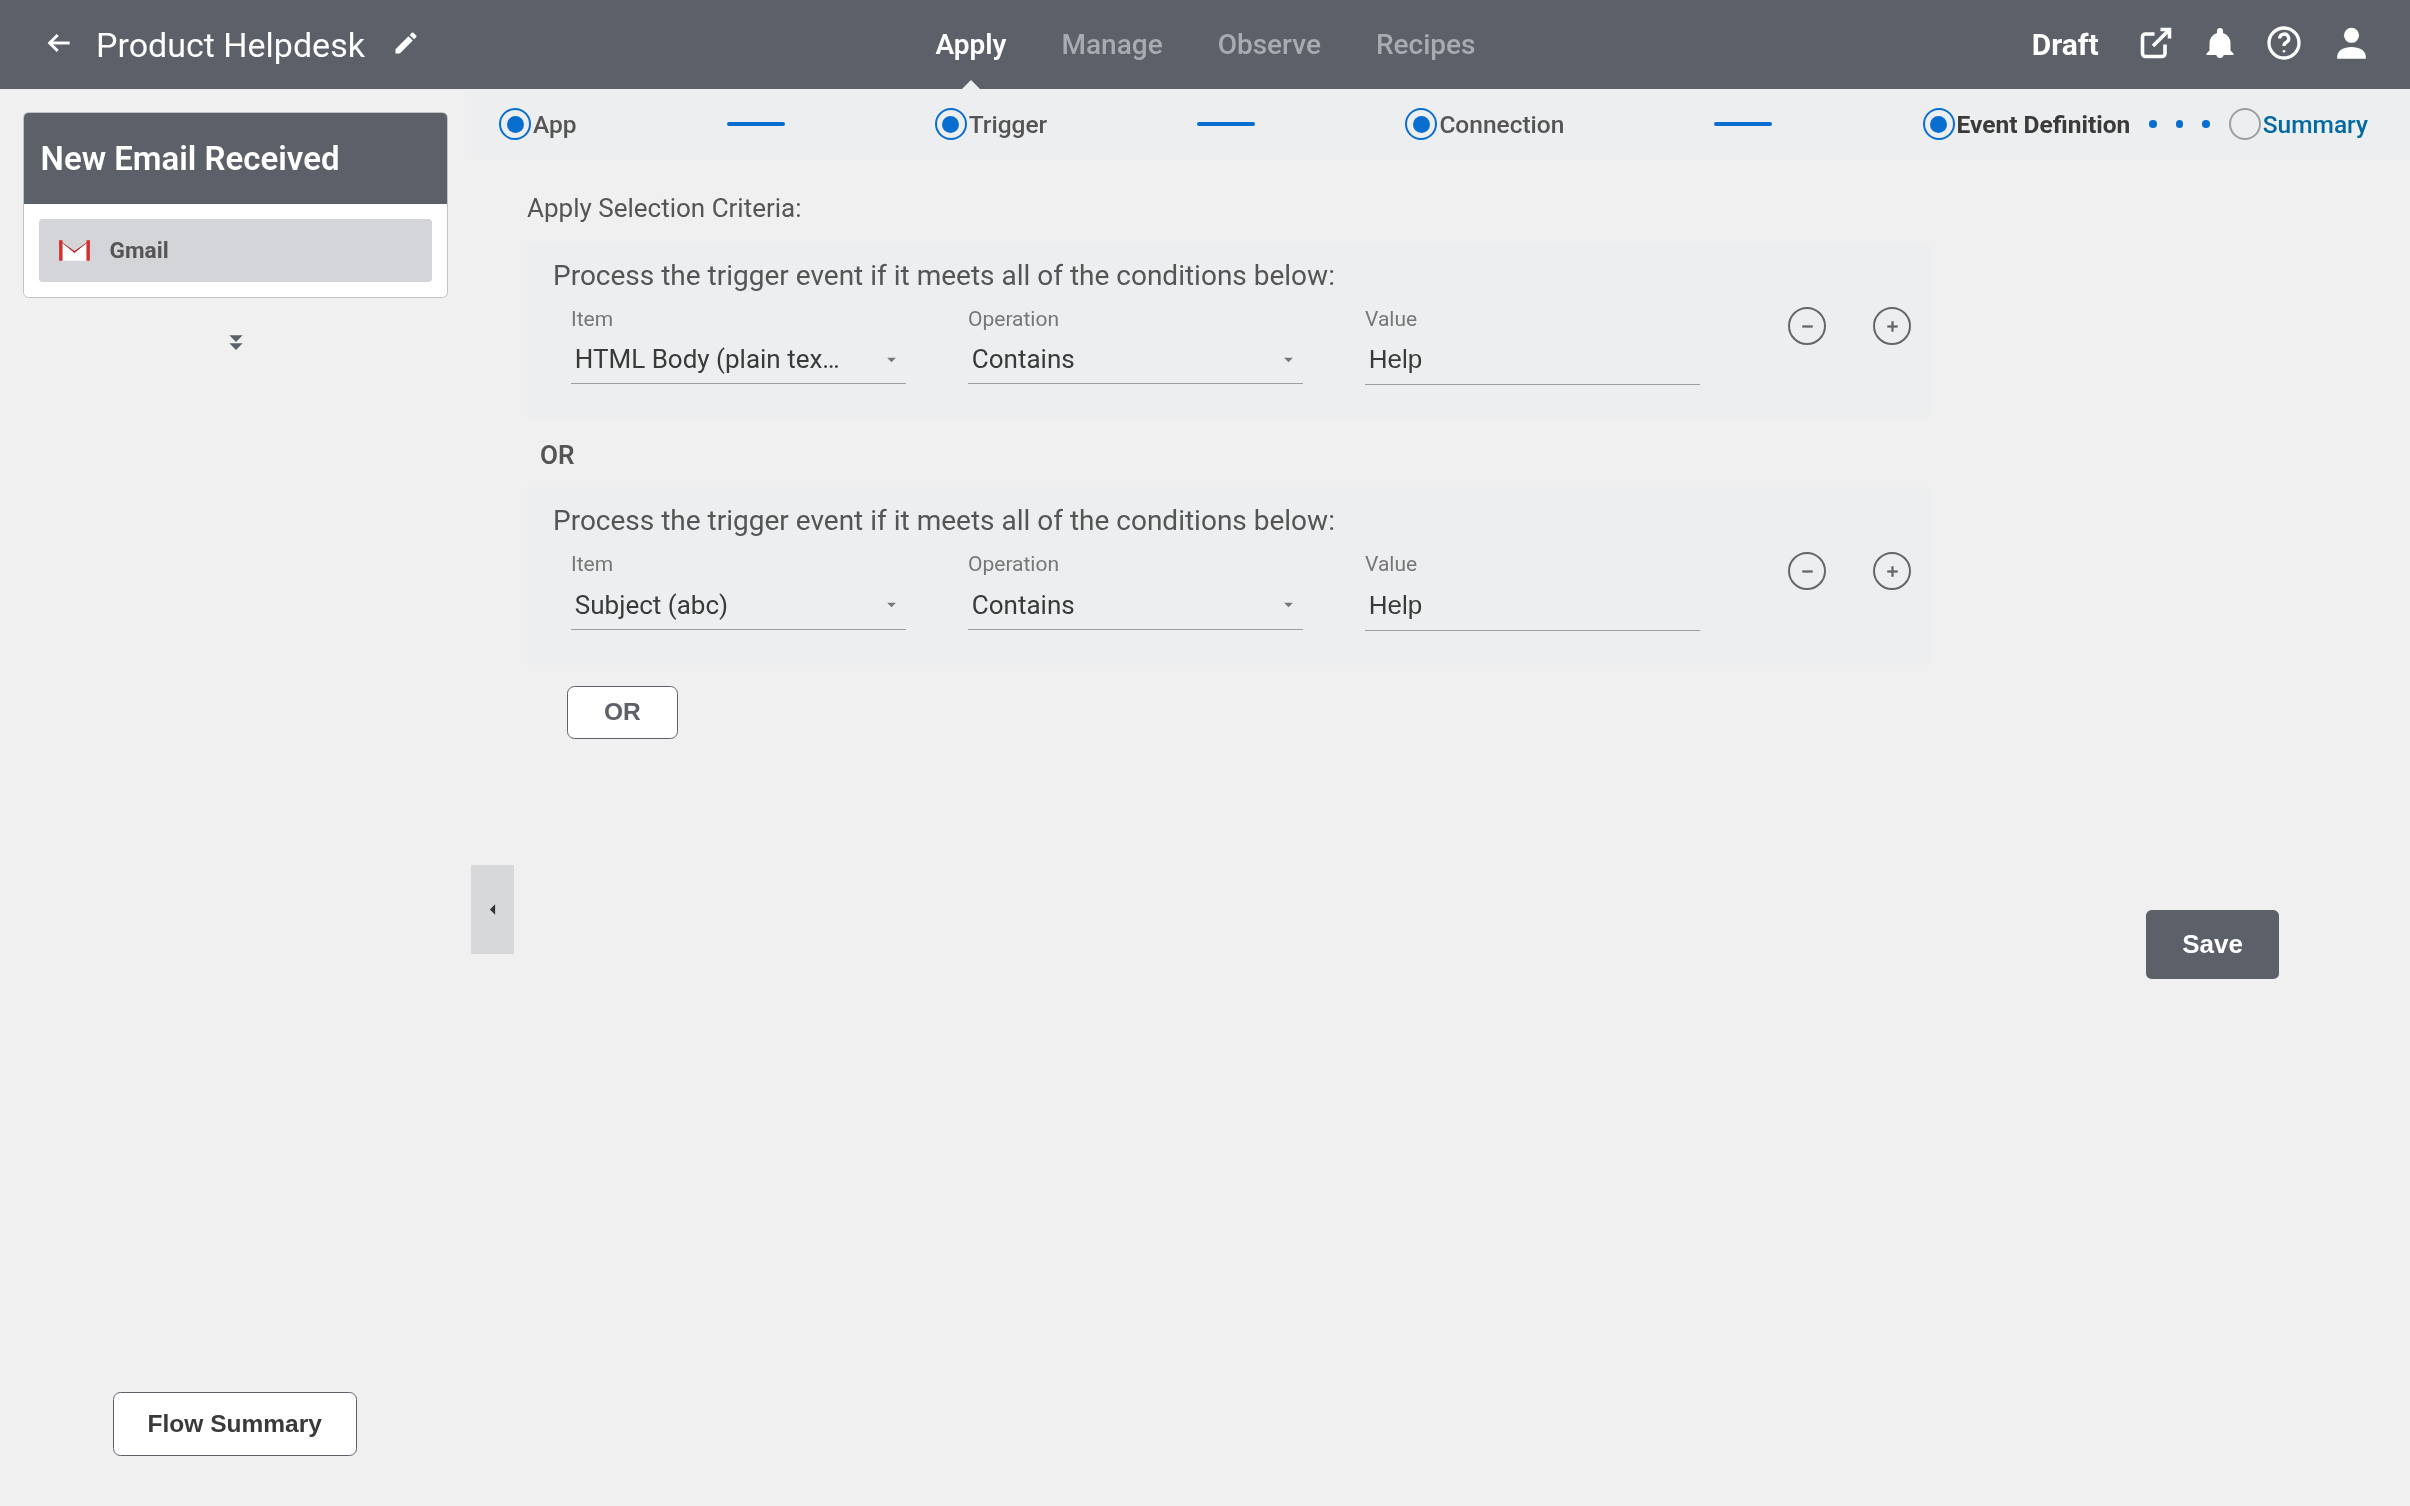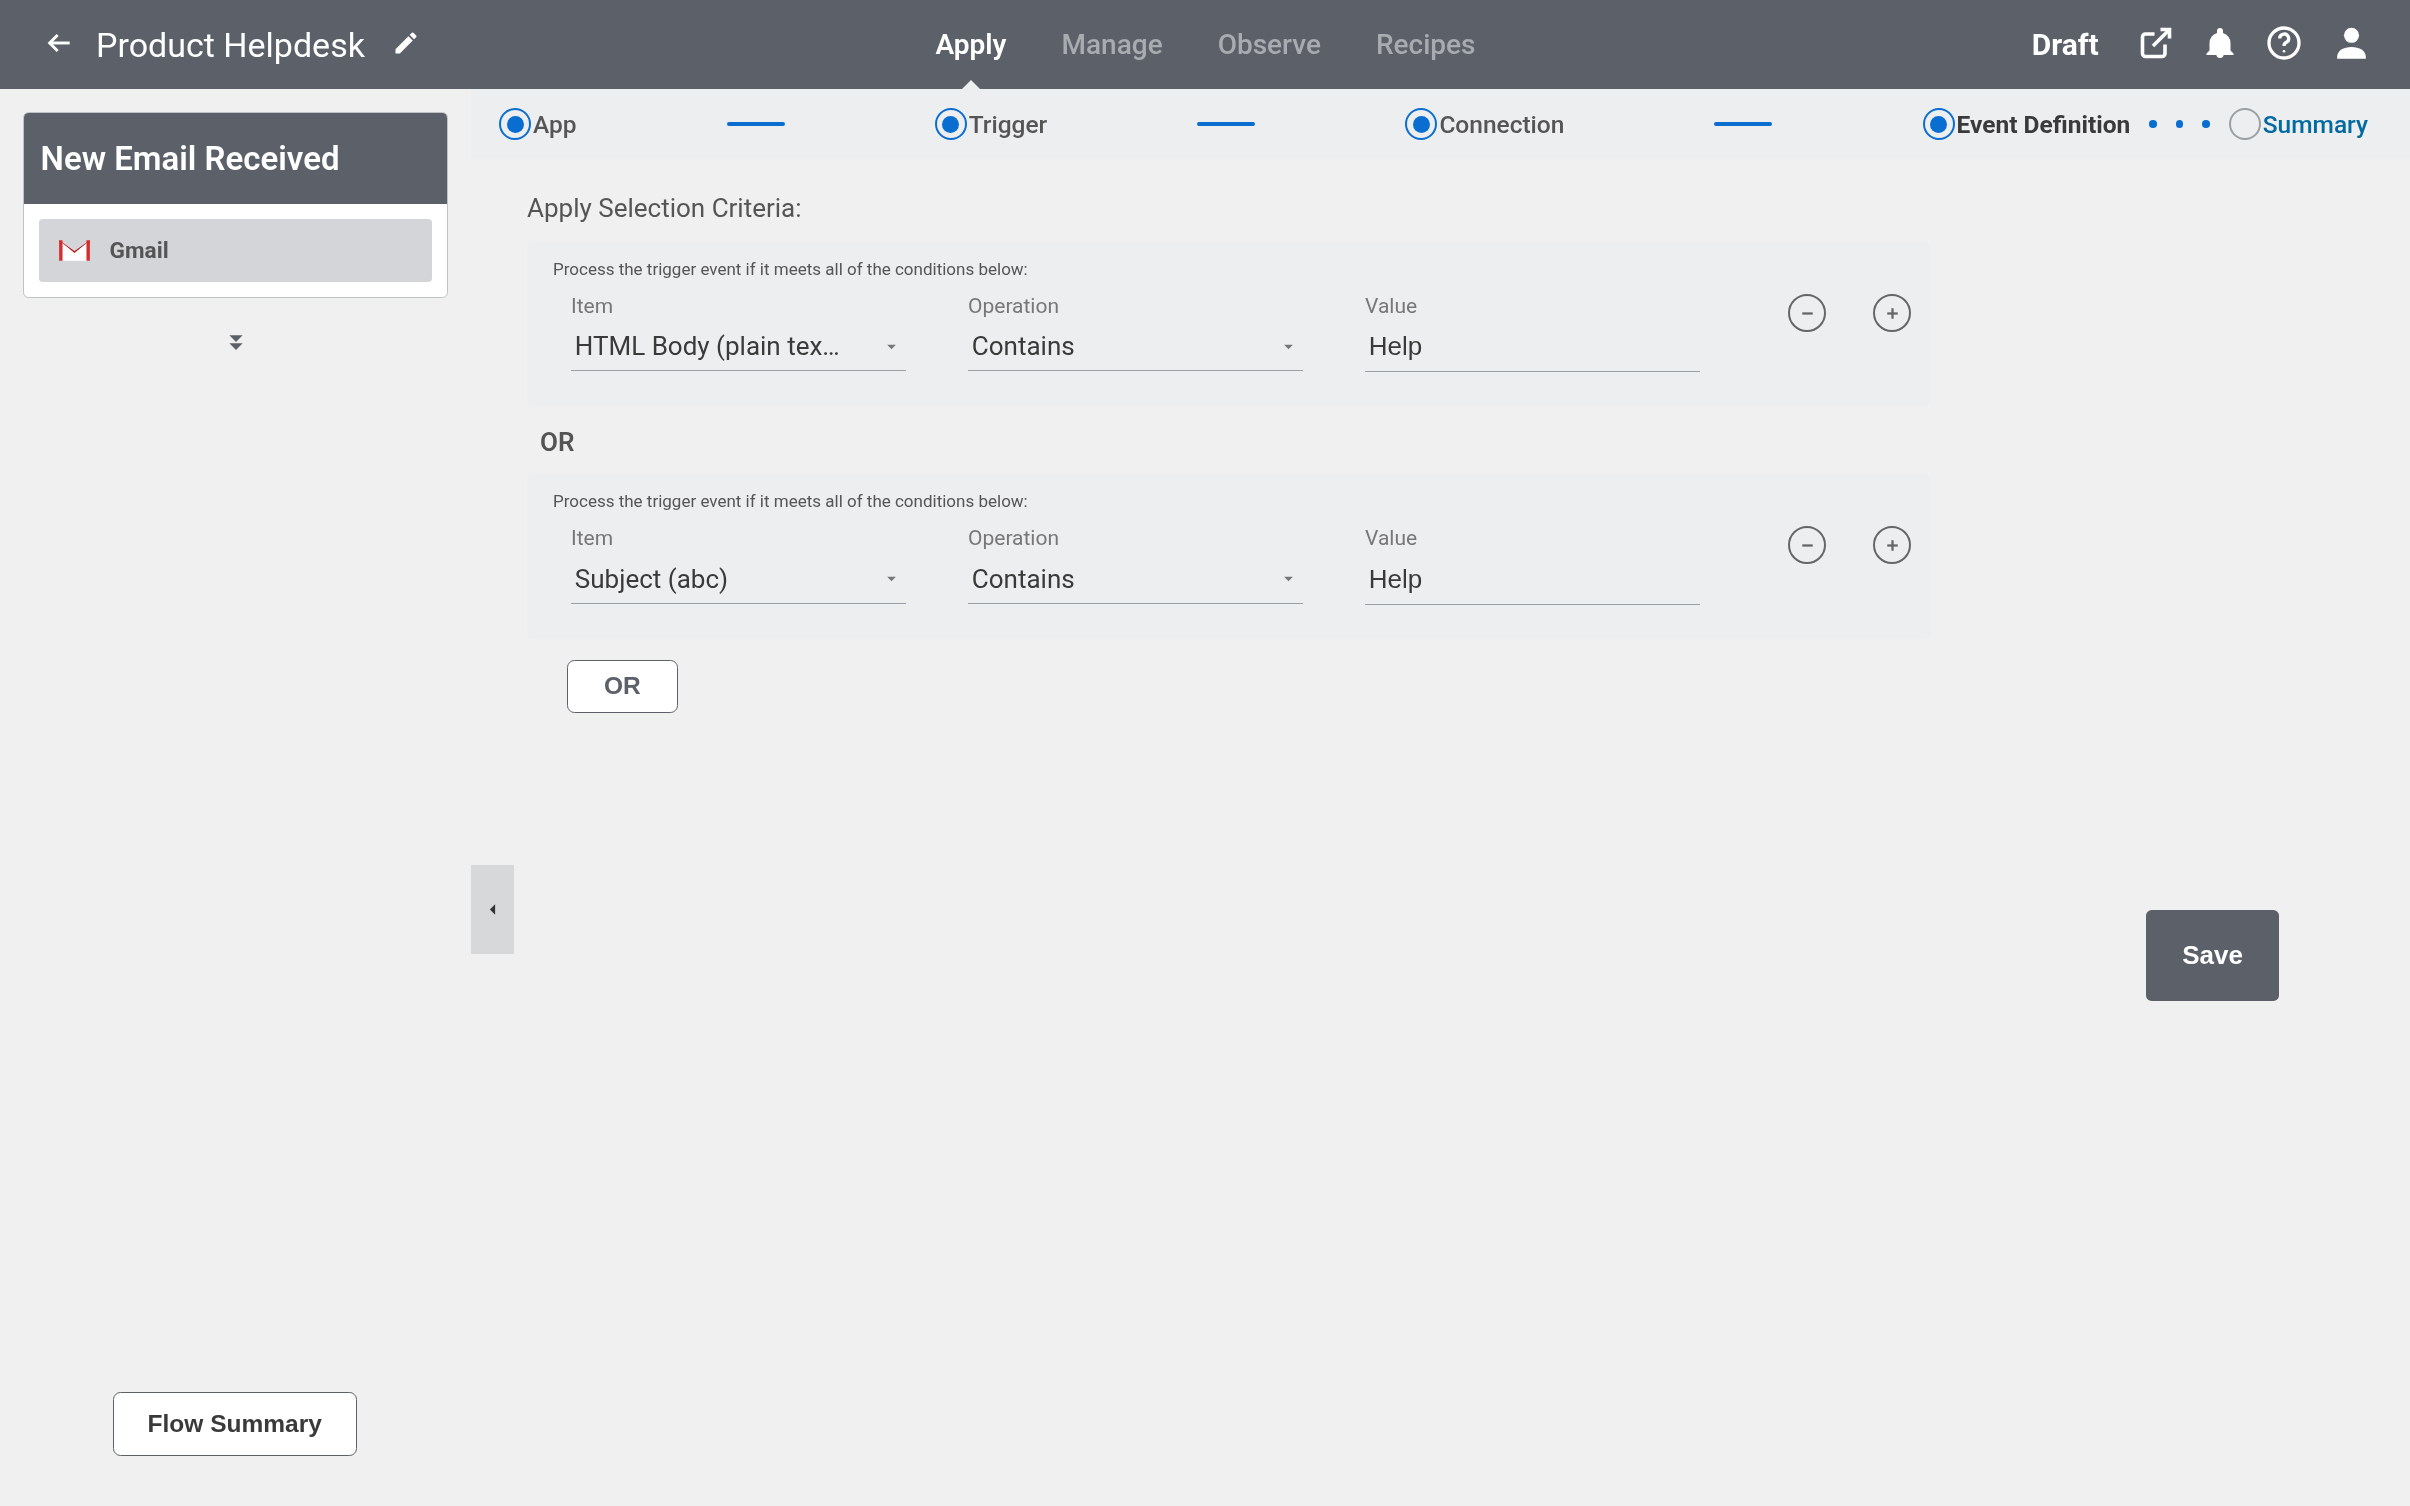--- a/index.html
+++ b/index.html
@@ -49,37 +49,37 @@
     .flow-summary-btn { margin-top:auto; margin-left:90px; margin-bottom:28px; background:#fff; border:1.9px solid #5c6169; border-radius:7.5px; padding: 17px 34px; font-size:24.5px; font-weight:600; color:#3a3a3a; cursor:pointer; align-self:flex-start; }
 
     .content { flex:1; position:relative; }
     .collapse-handle { position:absolute; left:0px; top:776px; width:43px; height:89px; background:#d6d8da; display:flex; align-items:center; justify-content:center; cursor:pointer; }
     .collapse-handle svg { width:21px; height:21px; color:#333; }
 
     .content-inner { padding: 34px 56px; }
     .section-title { font-size: 26px; color:#555; margin-bottom: 19px; }
 
     .criteria-card { background:#eceeef; border-radius:5.6px; padding: 17px 26px 34px 26px; width: 1403px; margin-bottom: 21px; }
-    .criteria-desc { font-size:17px; color:#555; margin-bottom: 15px; }
+    .criteria-desc { font-size:28px; color:#555; margin-bottom: 15px; }
     .criteria-row { display:flex; gap:62px;margin-left:18px; }
     .field { display:flex; flex-direction:column; gap:5.6px; }
     .field-label { font-size:21px; color:#777; }
     .select-ctrl { display:flex; align-items:center; justify-content:space-between; width:335px; border:none; border-bottom:1.9px solid #9aa0a6; background:transparent; padding: 7.5px 3.8px 9.4px 3.8px; font-size:26px; color:#3a3a3a; cursor:pointer; }
     .select-ctrl .val { white-space:nowrap; overflow:hidden; text-overflow:ellipsis; }
     .select-ctrl svg { width:21px; height:21px; color:#777; flex-shrink:0; margin-left:9.4px; }
     .text-input { width:335px; border:none; border-bottom:1.9px solid #9aa0a6; background:transparent; padding: 7.5px 3.8px 9.4px 3.8px; font-size:26px; color:#3a3a3a; outline:none; }
     .row-actions { display:flex; gap:47px; margin-left:26px; padding-bottom:5.6px; }
     .circle-btn { width:38px; height:38px; border:2.8px solid #666; border-radius:50%; display:flex; align-items:center; justify-content:center; cursor:pointer; color:#666; }
     .circle-btn svg { width:21px; height:21px; }
 
     .or-divider { font-size:26px; font-weight:600; color:#555; margin: 11.3px 0 17px 13px; }
 
     .or-btn { border:1.9px solid #5c6169; background:#fff; border-radius:7.5px; padding: 11.3px 36px; font-size:24.5px; font-weight:700; color:#5c6169; cursor:pointer; margin-left:40px; }
 
-    .save-btn { background:#5c6169; color:#fff; border:none; border-radius:5.6px; padding: 30px 36px; font-size:26px; font-weight:600; cursor:pointer; position:absolute; right:132px; top:821px; }
+    .save-btn { background:#5c6169; color:#fff; border:none; border-radius:5.6px; padding: 19px 36px; font-size:26px; font-weight:600; cursor:pointer; position:absolute; right:132px; top:821px; }
   </style>
 </head>
 <body>
 
 <div class="topbar">
   <div class="topbar-left">
     <span class="back-icon">
       <svg viewBox="0 0 24 24" fill="none" stroke="currentColor" stroke-width="2.2">
           <path d="M20 12H5"></path>
           <path d="M11 6l-6 6 6 6"></path>

